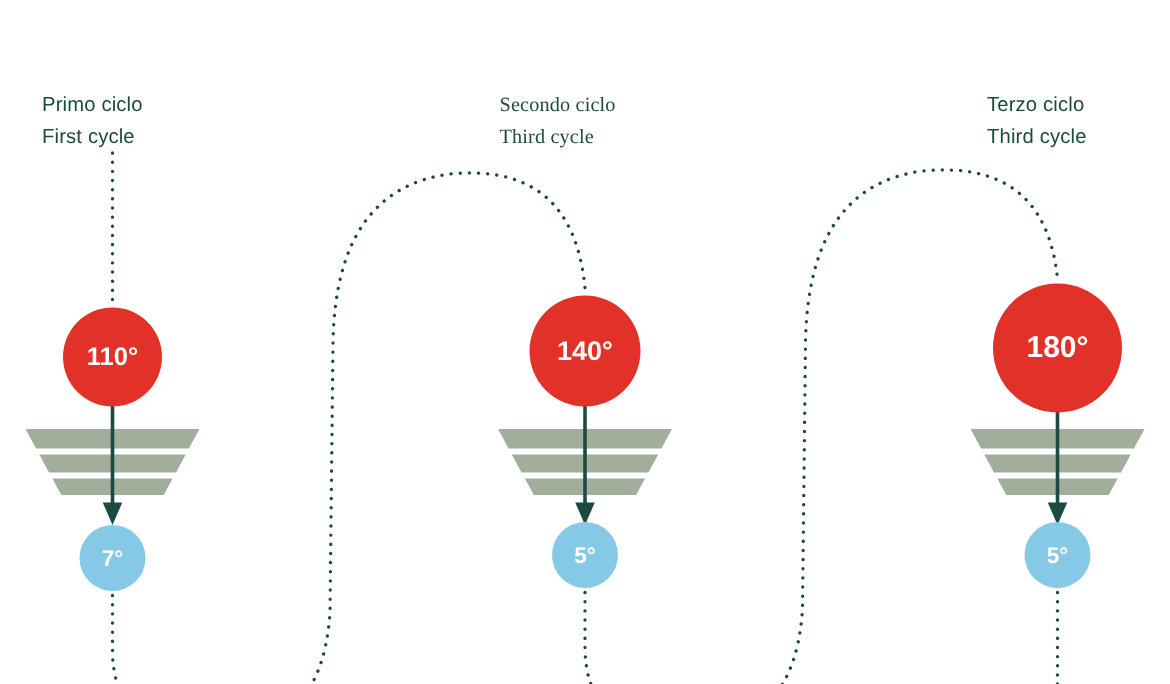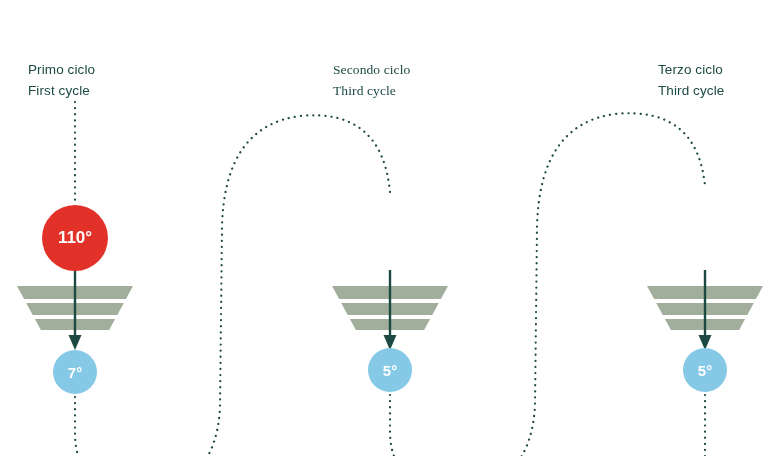--- a/index.html
+++ b/index.html
@@ -100,33 +100,39 @@
   </svg>
   <svg class="funnel-svg" style="left:17px; top:238px;" width="116" height="45">
     <polygon points="0,0 116,0 108.9,13 7.1,13" fill="var(--funnel)"></polygon>
     <polygon points="9.2,17 106.8,17 100.3,29 15.7,29" fill="var(--funnel)"></polygon>
     <polygon points="17.9,33 98.1,33 92.1,44 23.9,44" fill="var(--funnel)"></polygon>
   </svg>
   <div class="cold-circle" style="left:53px; top:302px; width:44px; height:44px;">
     <span>7°</span>
   </div>
 
+  <div class="hot-circle" style="left:353px; top:149px; width:74px; height:74px; font-size:18px;">
+    <span>140°</span>
+  </div>
   <svg class="arrow-svg" style="left:383px; top:222px;" width="14" height="80">
     <line x1="7" y1="0" x2="7" y2="67" stroke="var(--ink)" stroke-width="2.4"></line>
     <polygon points="0.5,65 13.5,65 7,80" fill="var(--ink)"></polygon>
   </svg>
   <svg class="funnel-svg" style="left:332px; top:238px;" width="116" height="45">
     <polygon points="0,0 116,0 108.9,13 7.1,13" fill="var(--funnel)"></polygon>
     <polygon points="9.2,17 106.8,17 100.3,29 15.7,29" fill="var(--funnel)"></polygon>
     <polygon points="17.9,33 98.1,33 92.1,44 23.9,44" fill="var(--funnel)"></polygon>
   </svg>
   <div class="cold-circle" style="left:368px; top:300px; width:44px; height:44px;">
     <span>5°</span>
   </div>
 
+  <div class="hot-circle" style="left:662px; top:141px; width:86px; height:86px; font-size:20px;">
+    <span>180°</span>
+  </div>
   <svg class="arrow-svg" style="left:698px; top:222px;" width="14" height="80">
     <line x1="7" y1="0" x2="7" y2="67" stroke="var(--ink)" stroke-width="2.4"></line>
     <polygon points="0.5,65 13.5,65 7,80" fill="var(--ink)"></polygon>
   </svg>
   <svg class="funnel-svg" style="left:647px; top:238px;" width="116" height="45">
     <polygon points="0,0 116,0 108.9,13 7.1,13" fill="var(--funnel)"></polygon>
     <polygon points="9.2,17 106.8,17 100.3,29 15.7,29" fill="var(--funnel)"></polygon>
     <polygon points="17.9,33 98.1,33 92.1,44 23.9,44" fill="var(--funnel)"></polygon>
   </svg>
   <div class="cold-circle" style="left:683px; top:300px; width:44px; height:44px;">

